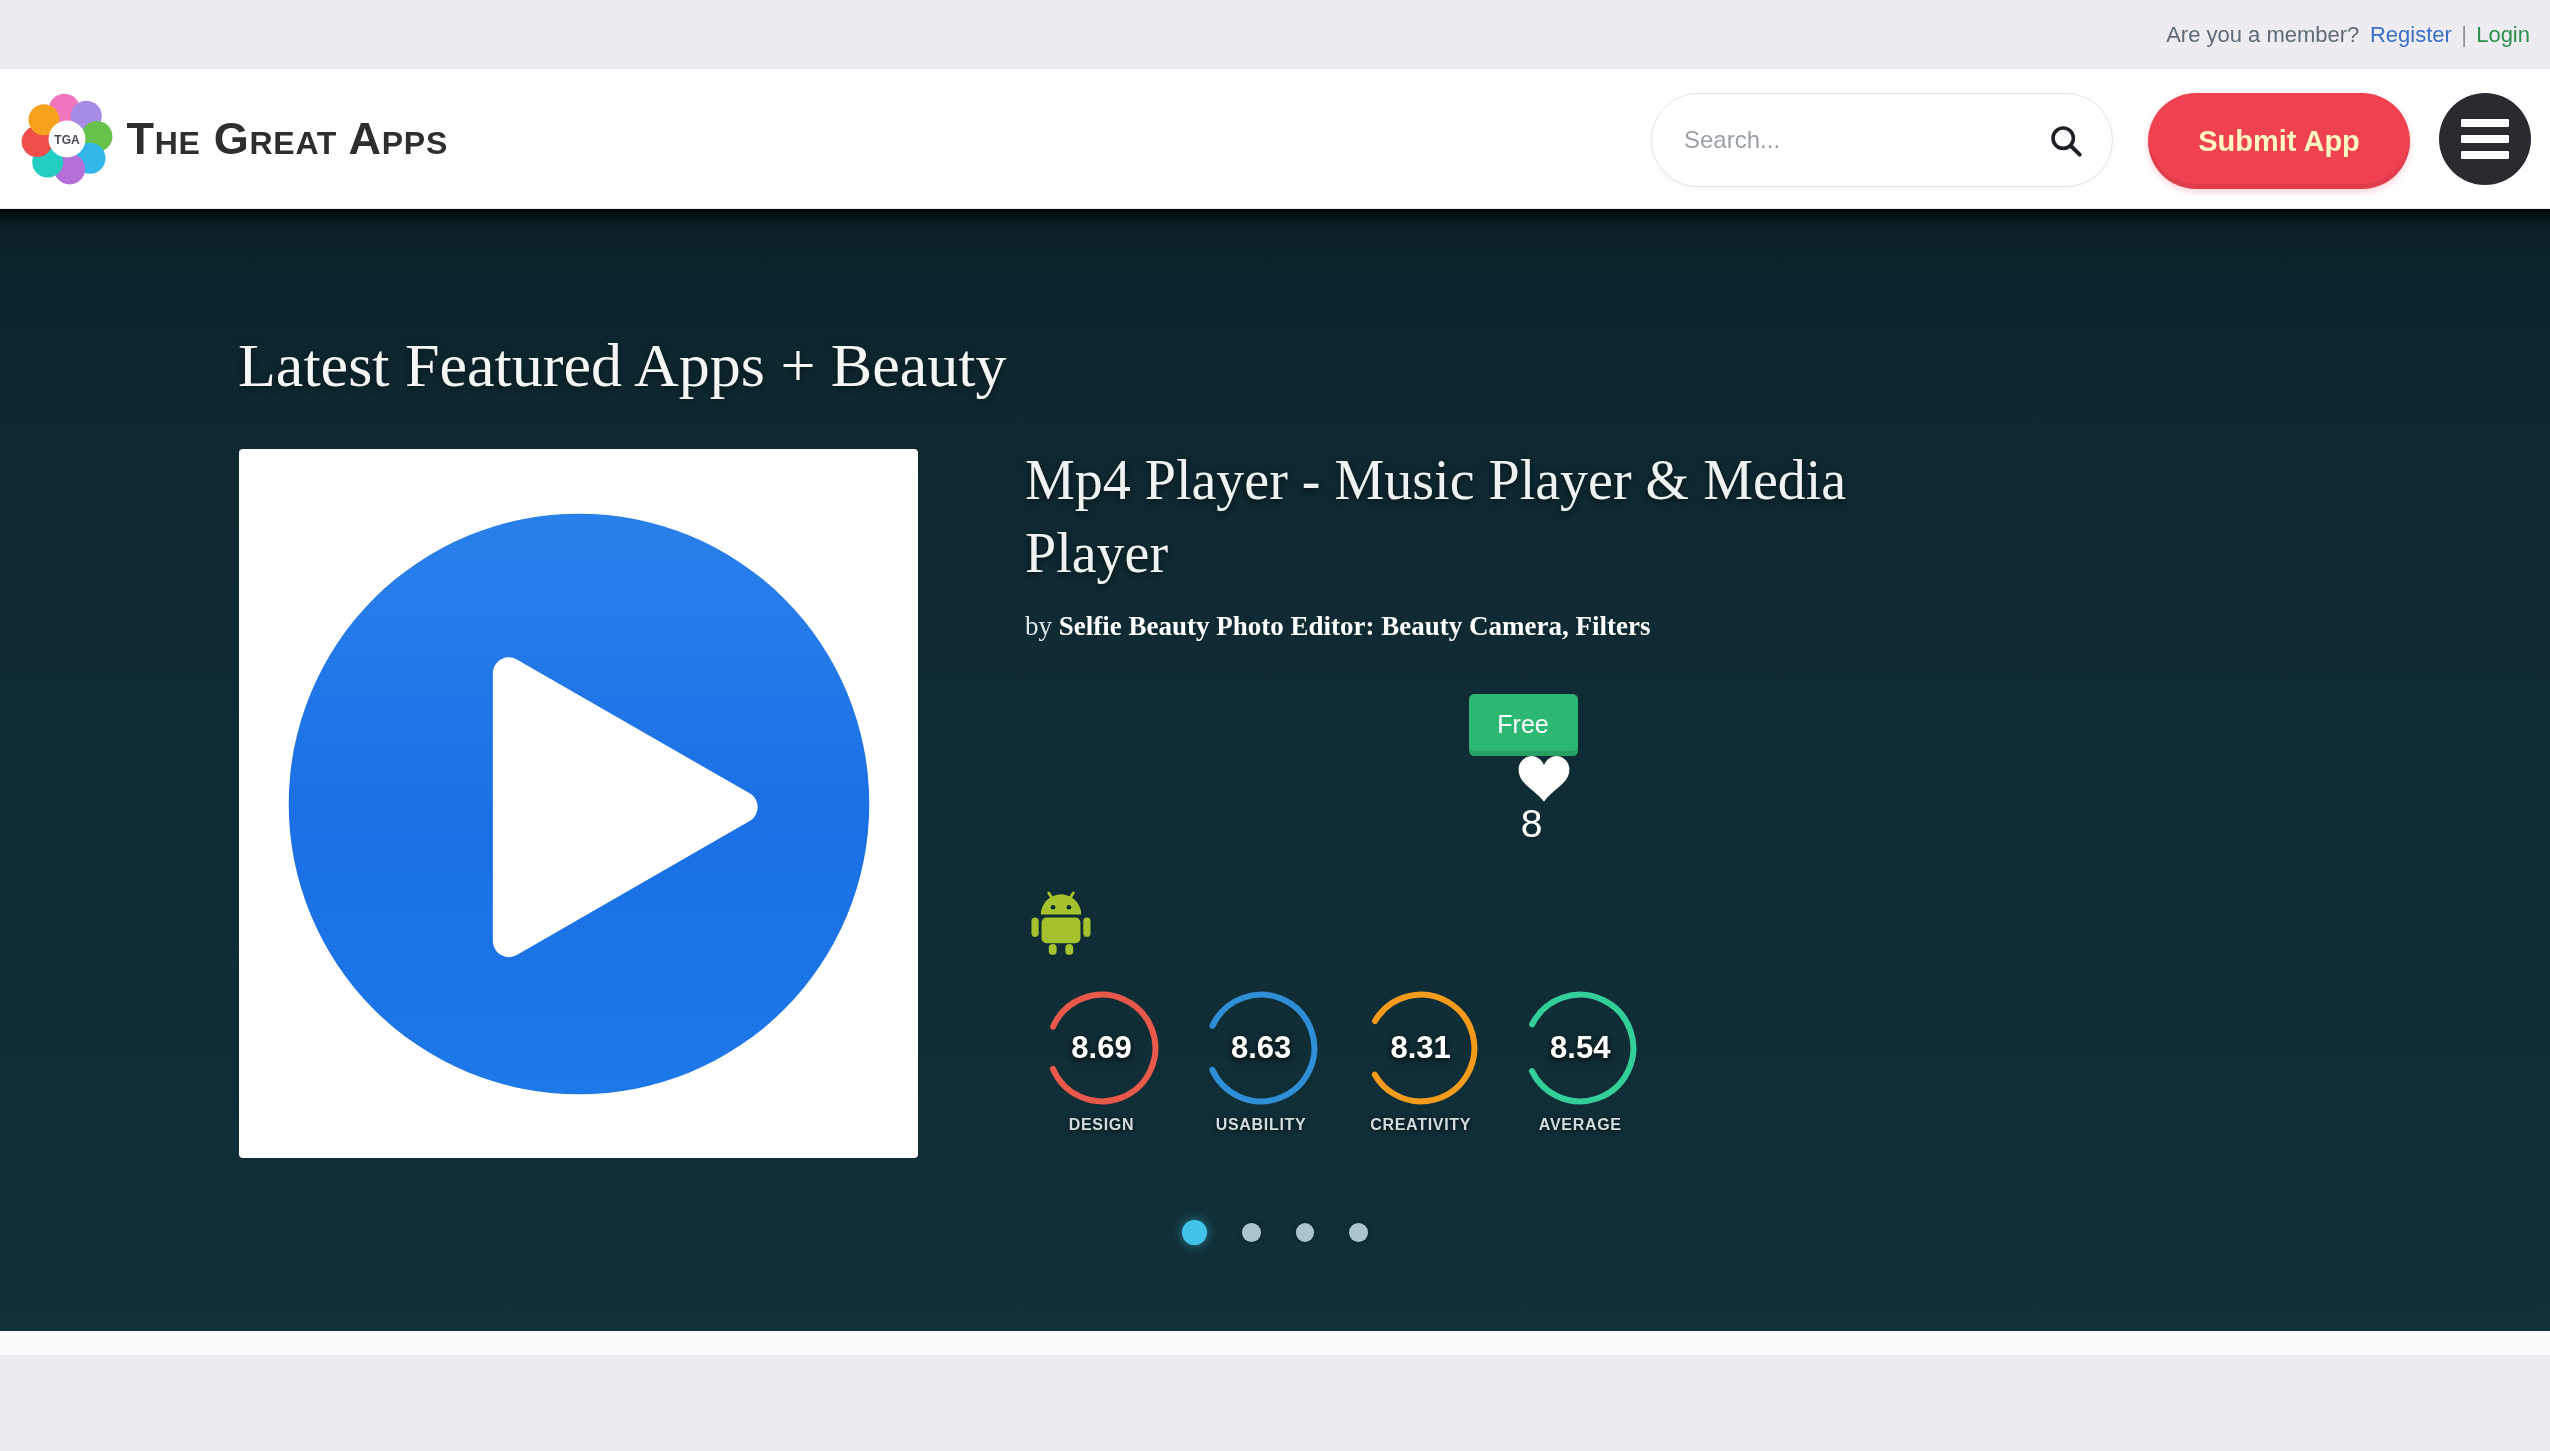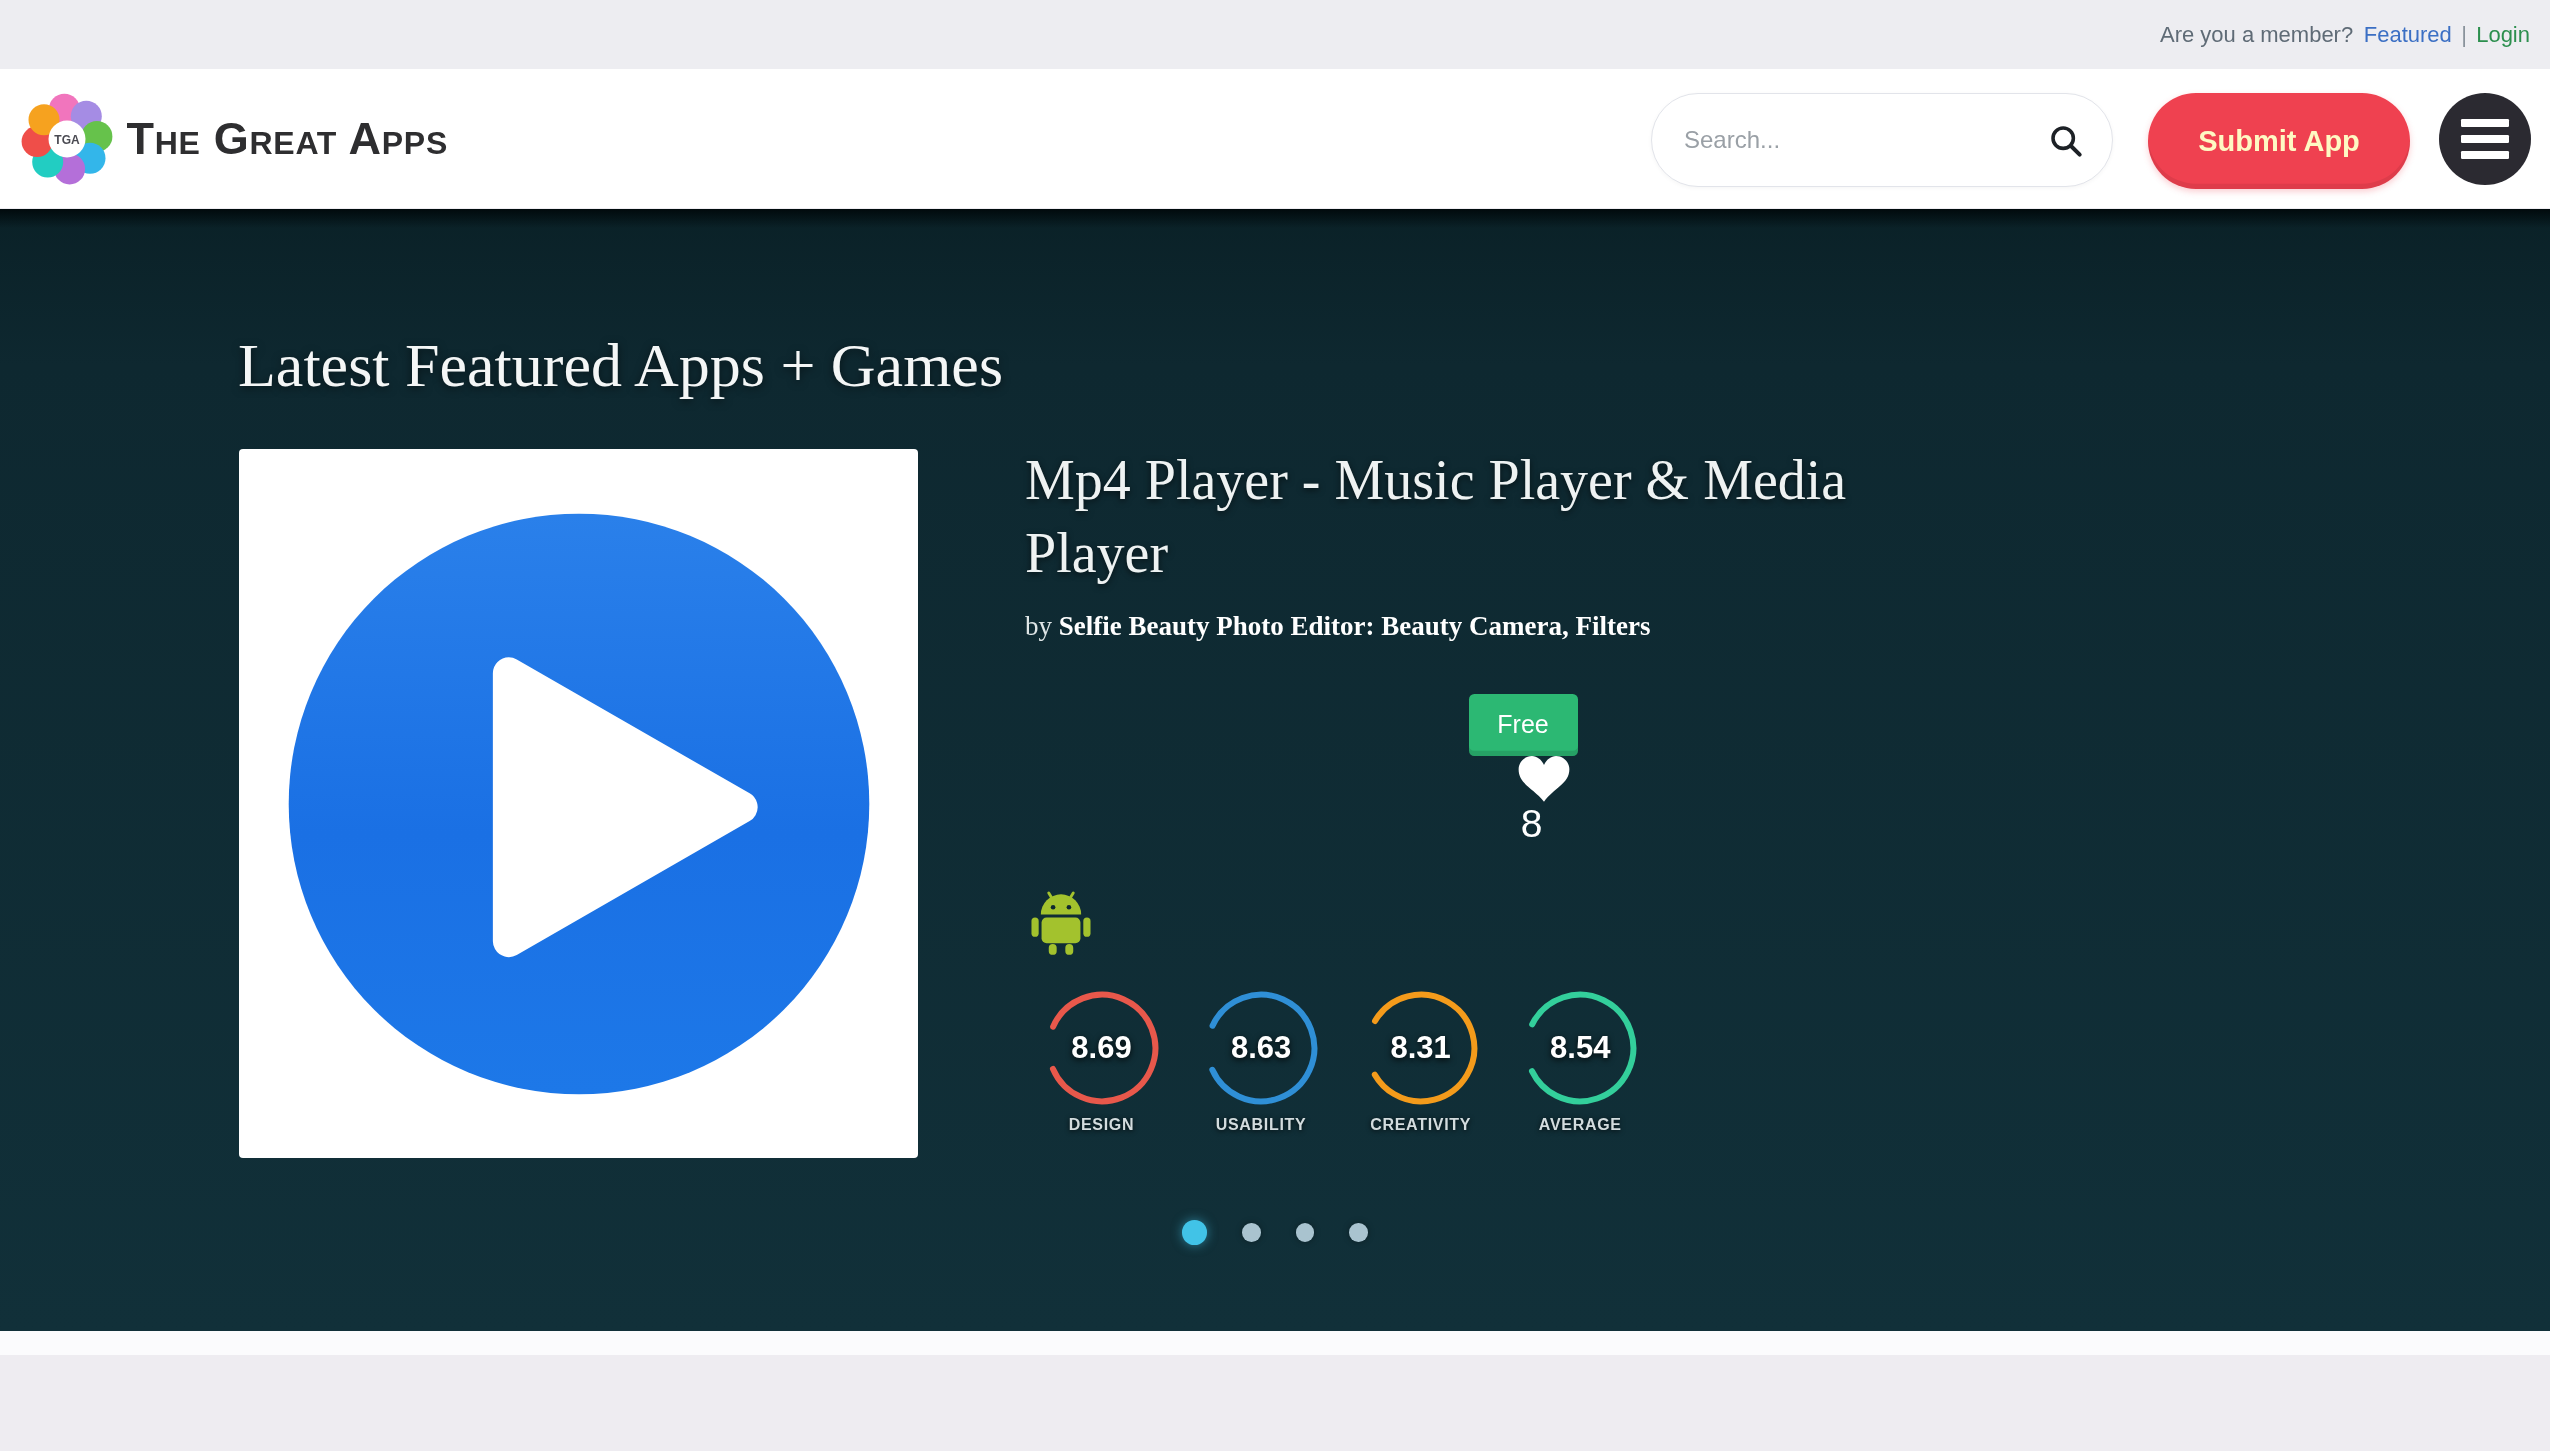--- a/index.html
+++ b/index.html
@@ -88,21 +88,21 @@
   .footer-strip { position:absolute; left:0; top:1331px; width:2550px; height:24px; background:#fbfbfd; }
   .footer-area  { position:absolute; left:0; top:1355px; width:2550px; height:97px; background:#eeecf1; }
 </style>
 </head>
 <body>
 
 <div class="page">
 
   <div class="topbar">
     <span>Are you a member?</span>
-    <a href="#" class="link-register">Featured</a>
+    <a href="#" class="link-register">Register</a>
     <span class="sep">|</span>
     <a href="#" class="link-login">Login</a>
   </div>
 
   <div class="header">
     <div class="brand">
       <svg viewBox="0 0 100 100">
         <circle cx="47.4" cy="20.3" r="15.5" fill="#f175bd"></circle>
         <circle cx="69.3" cy="27.2" r="15.5" fill="#a58ce4"></circle>
         <circle cx="79.9" cy="47.4" r="15.5" fill="#66c24b"></circle>
@@ -128,21 +128,21 @@
     <button class="submit-btn">Submit App</button>
 
     <button class="menu-btn">
       <span class="bar"></span>
       <span class="bar"></span>
       <span class="bar"></span>
     </button>
   </div>
 
   <div class="hero">
-    <h2 class="section-heading">Latest Featured Apps + Games</h2>
+    <h2 class="section-heading">Latest Featured Apps + Beauty</h2>
 
     <div class="app-image">
       <svg viewBox="0 0 100 100">
         <defs>
           <linearGradient id="pg" x1="0" y1="0" x2="0" y2="1">
             <stop offset="0" stop-color="#2a80ea"></stop>
             <stop offset="0.55" stop-color="#1a70e4"></stop>
             <stop offset="1" stop-color="#1d78e8"></stop>
           </linearGradient>
         </defs>

